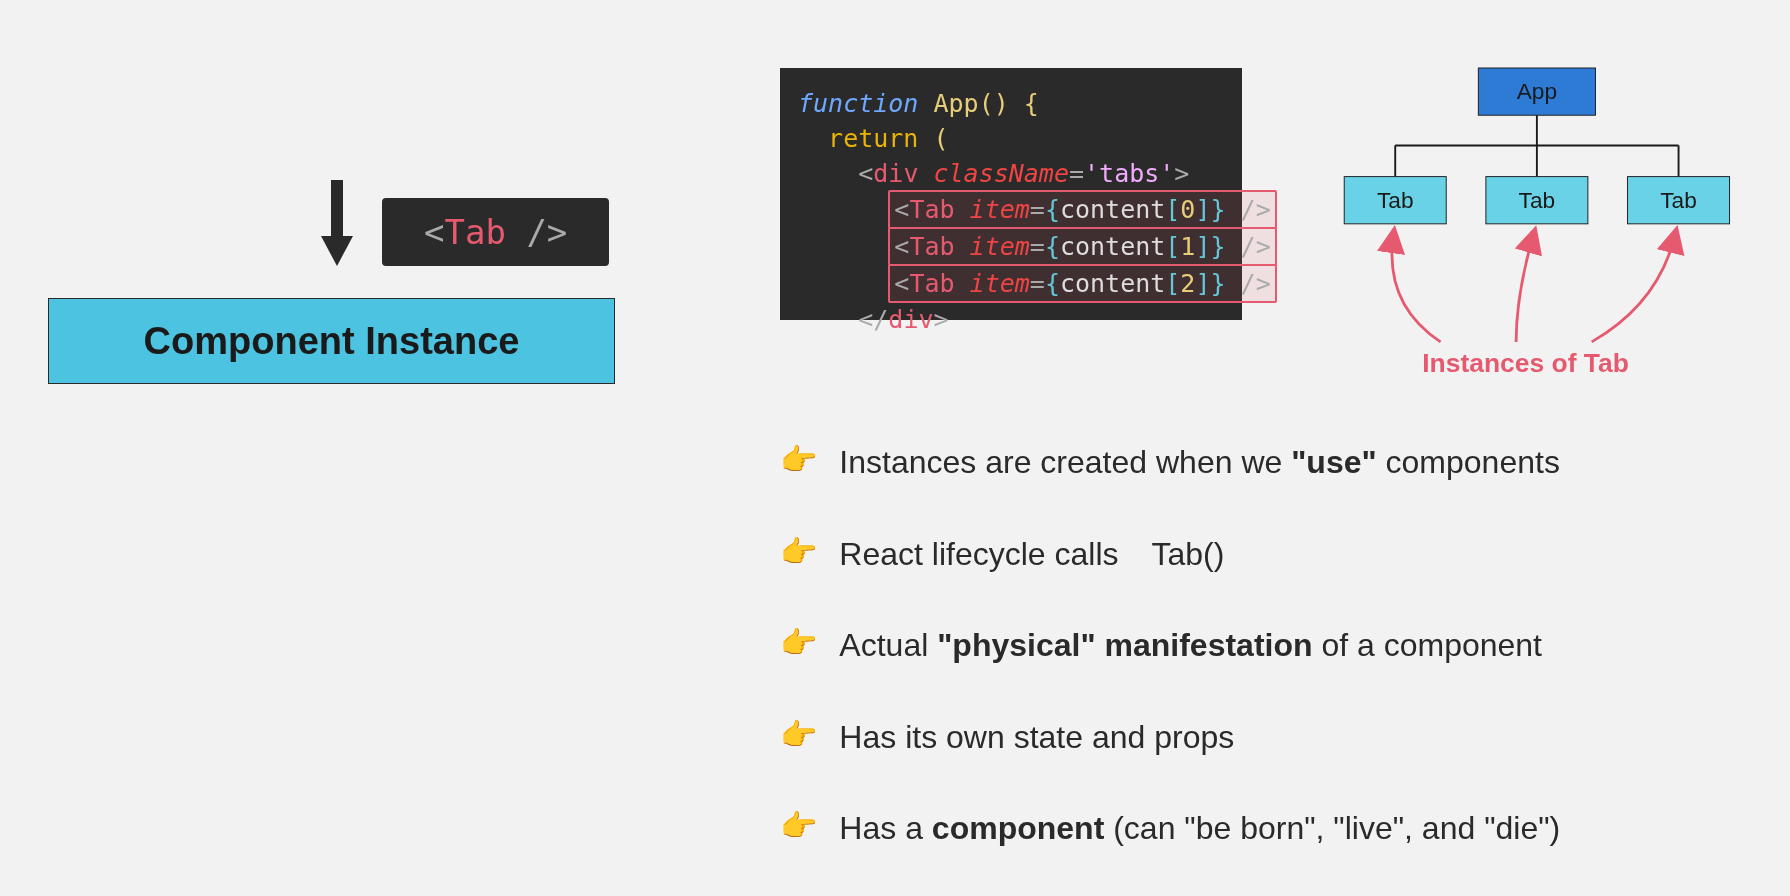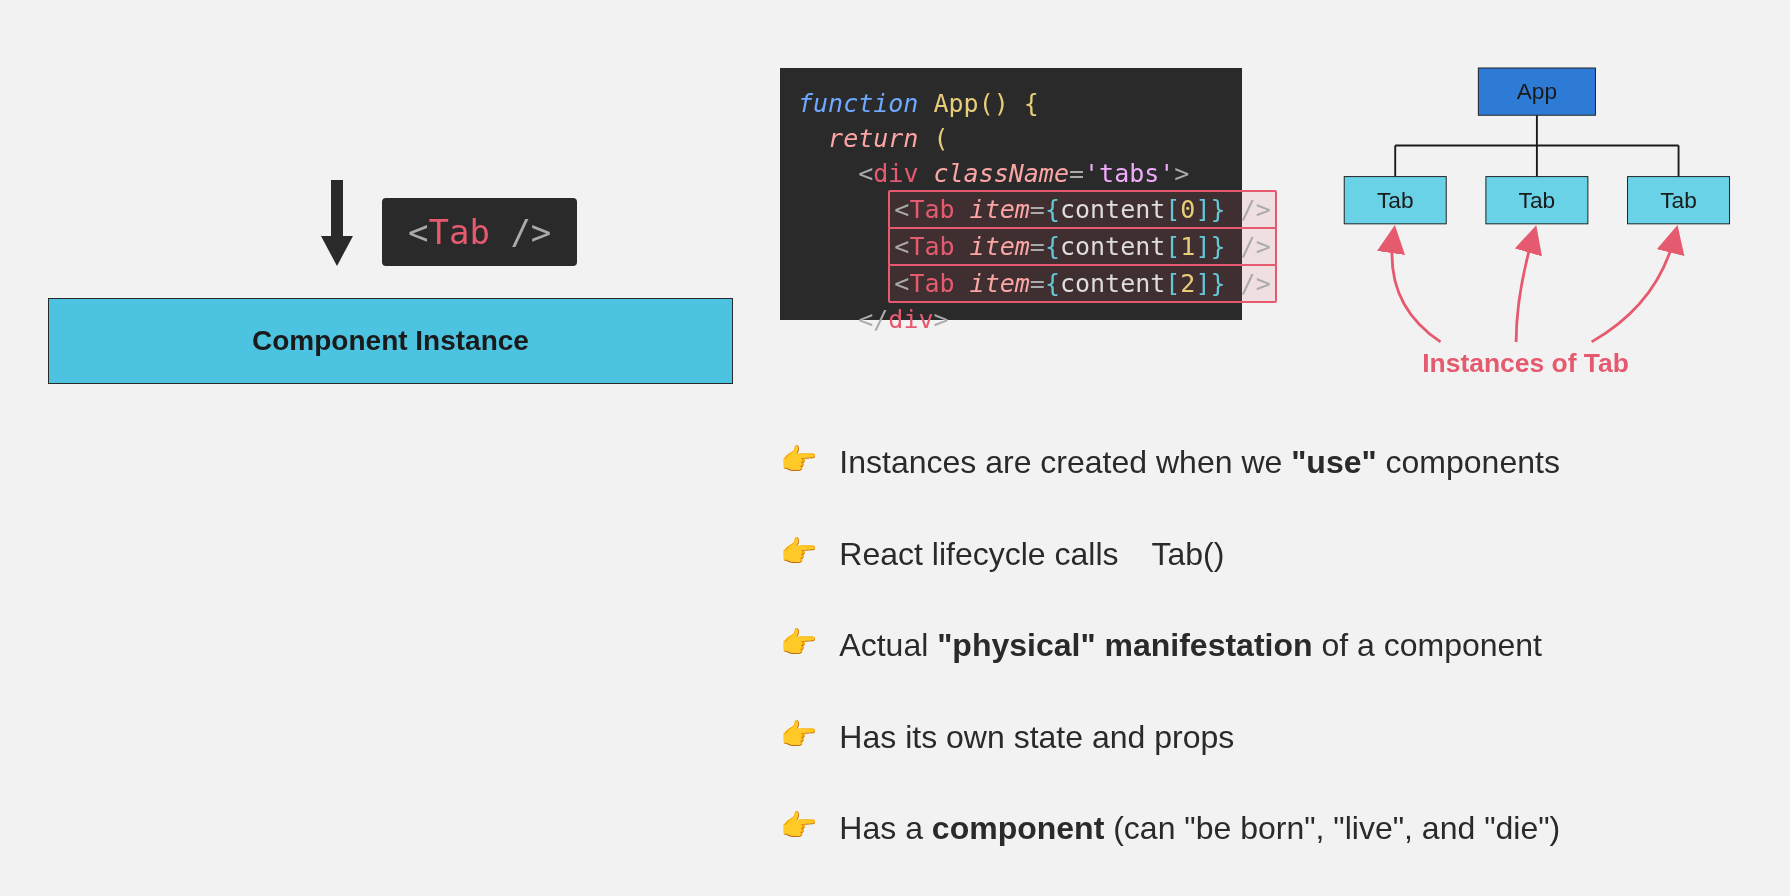--- a/index.html
+++ b/index.html
@@ -16,48 +16,48 @@
   
   .box-cyan {
     background: #4cc3e0;
     border: 1px solid #2a2a2a;
     color: #1a1a1a;
     font-weight: 700;
     text-align: center;
     display: flex; align-items: center; justify-content: center;
   }
   .comp-box { position: absolute; left: 48px; top: 68px; width: 567px; height: 86px; font-size: 38px; }
-  .inst-box { position: absolute; left: 48px; top: 298px; width: 685px; height: 86px; font-size: 28px; }
+  .inst-box { position: absolute; left: 48px; top: 298px; width: 567px; height: 86px; font-size: 38px; }
 
   .arrow-down {
     position: absolute; left: 315px; top: 178px; width: 44px; height: 90px;
   }
   .arrow-down svg { width: 100%; height: 100%; }
 
   .tab-chip {
     position: absolute; left: 382px; top: 198px;
     background: #2a2a2a; color: #fff;
-    padding: 14px 26px; font-family: ui-monospace, Menlo, Consolas, monospace;
+    padding: 14px 42px; font-family: ui-monospace, Menlo, Consolas, monospace;
     font-size: 34px; border-radius: 4px;
   }
 
   
   .code-block {
     position: absolute; left: 780px; top: 68px; width: 462px; height: 252px;
     background: #2a2a2a; font-family: ui-monospace, Menlo, Consolas, monospace;
     font-size: 25px; line-height: 1.4; padding: 18px 18px; color: #ddd;
     white-space: pre;
   }
   .tok-kw { color: #6fa8ff; font-style: italic; }
   .tok-fn { color: #e7cc7a; }
-  .tok-ret { color: #fca5a5; font-style: italic; }
+  .tok-ret { color: #eab308; }
   .tok-brk { color: #e7cc7a; }
   .tok-punc { color: #aaa; }
   .tok-tag { color: #e65a6f; text-align: center; }
-  .tok-attr { color: #fca5a5; font-style: italic; }
+  .tok-attr { color: #ef4444; font-style: italic; }
   .tok-str { color: #f0abfc; }
   .tok-num { color: #e7cc7a; }
   .tok-idx { color: #64c7d8; }
   .tok-txt { color: #ddd; text-align: right; }
 
   .code-hl {
     display: inline-block;
     border: 2px solid #e65a6f;
     background: rgba(230,90,111,0.12);
     border-radius: 2px;

